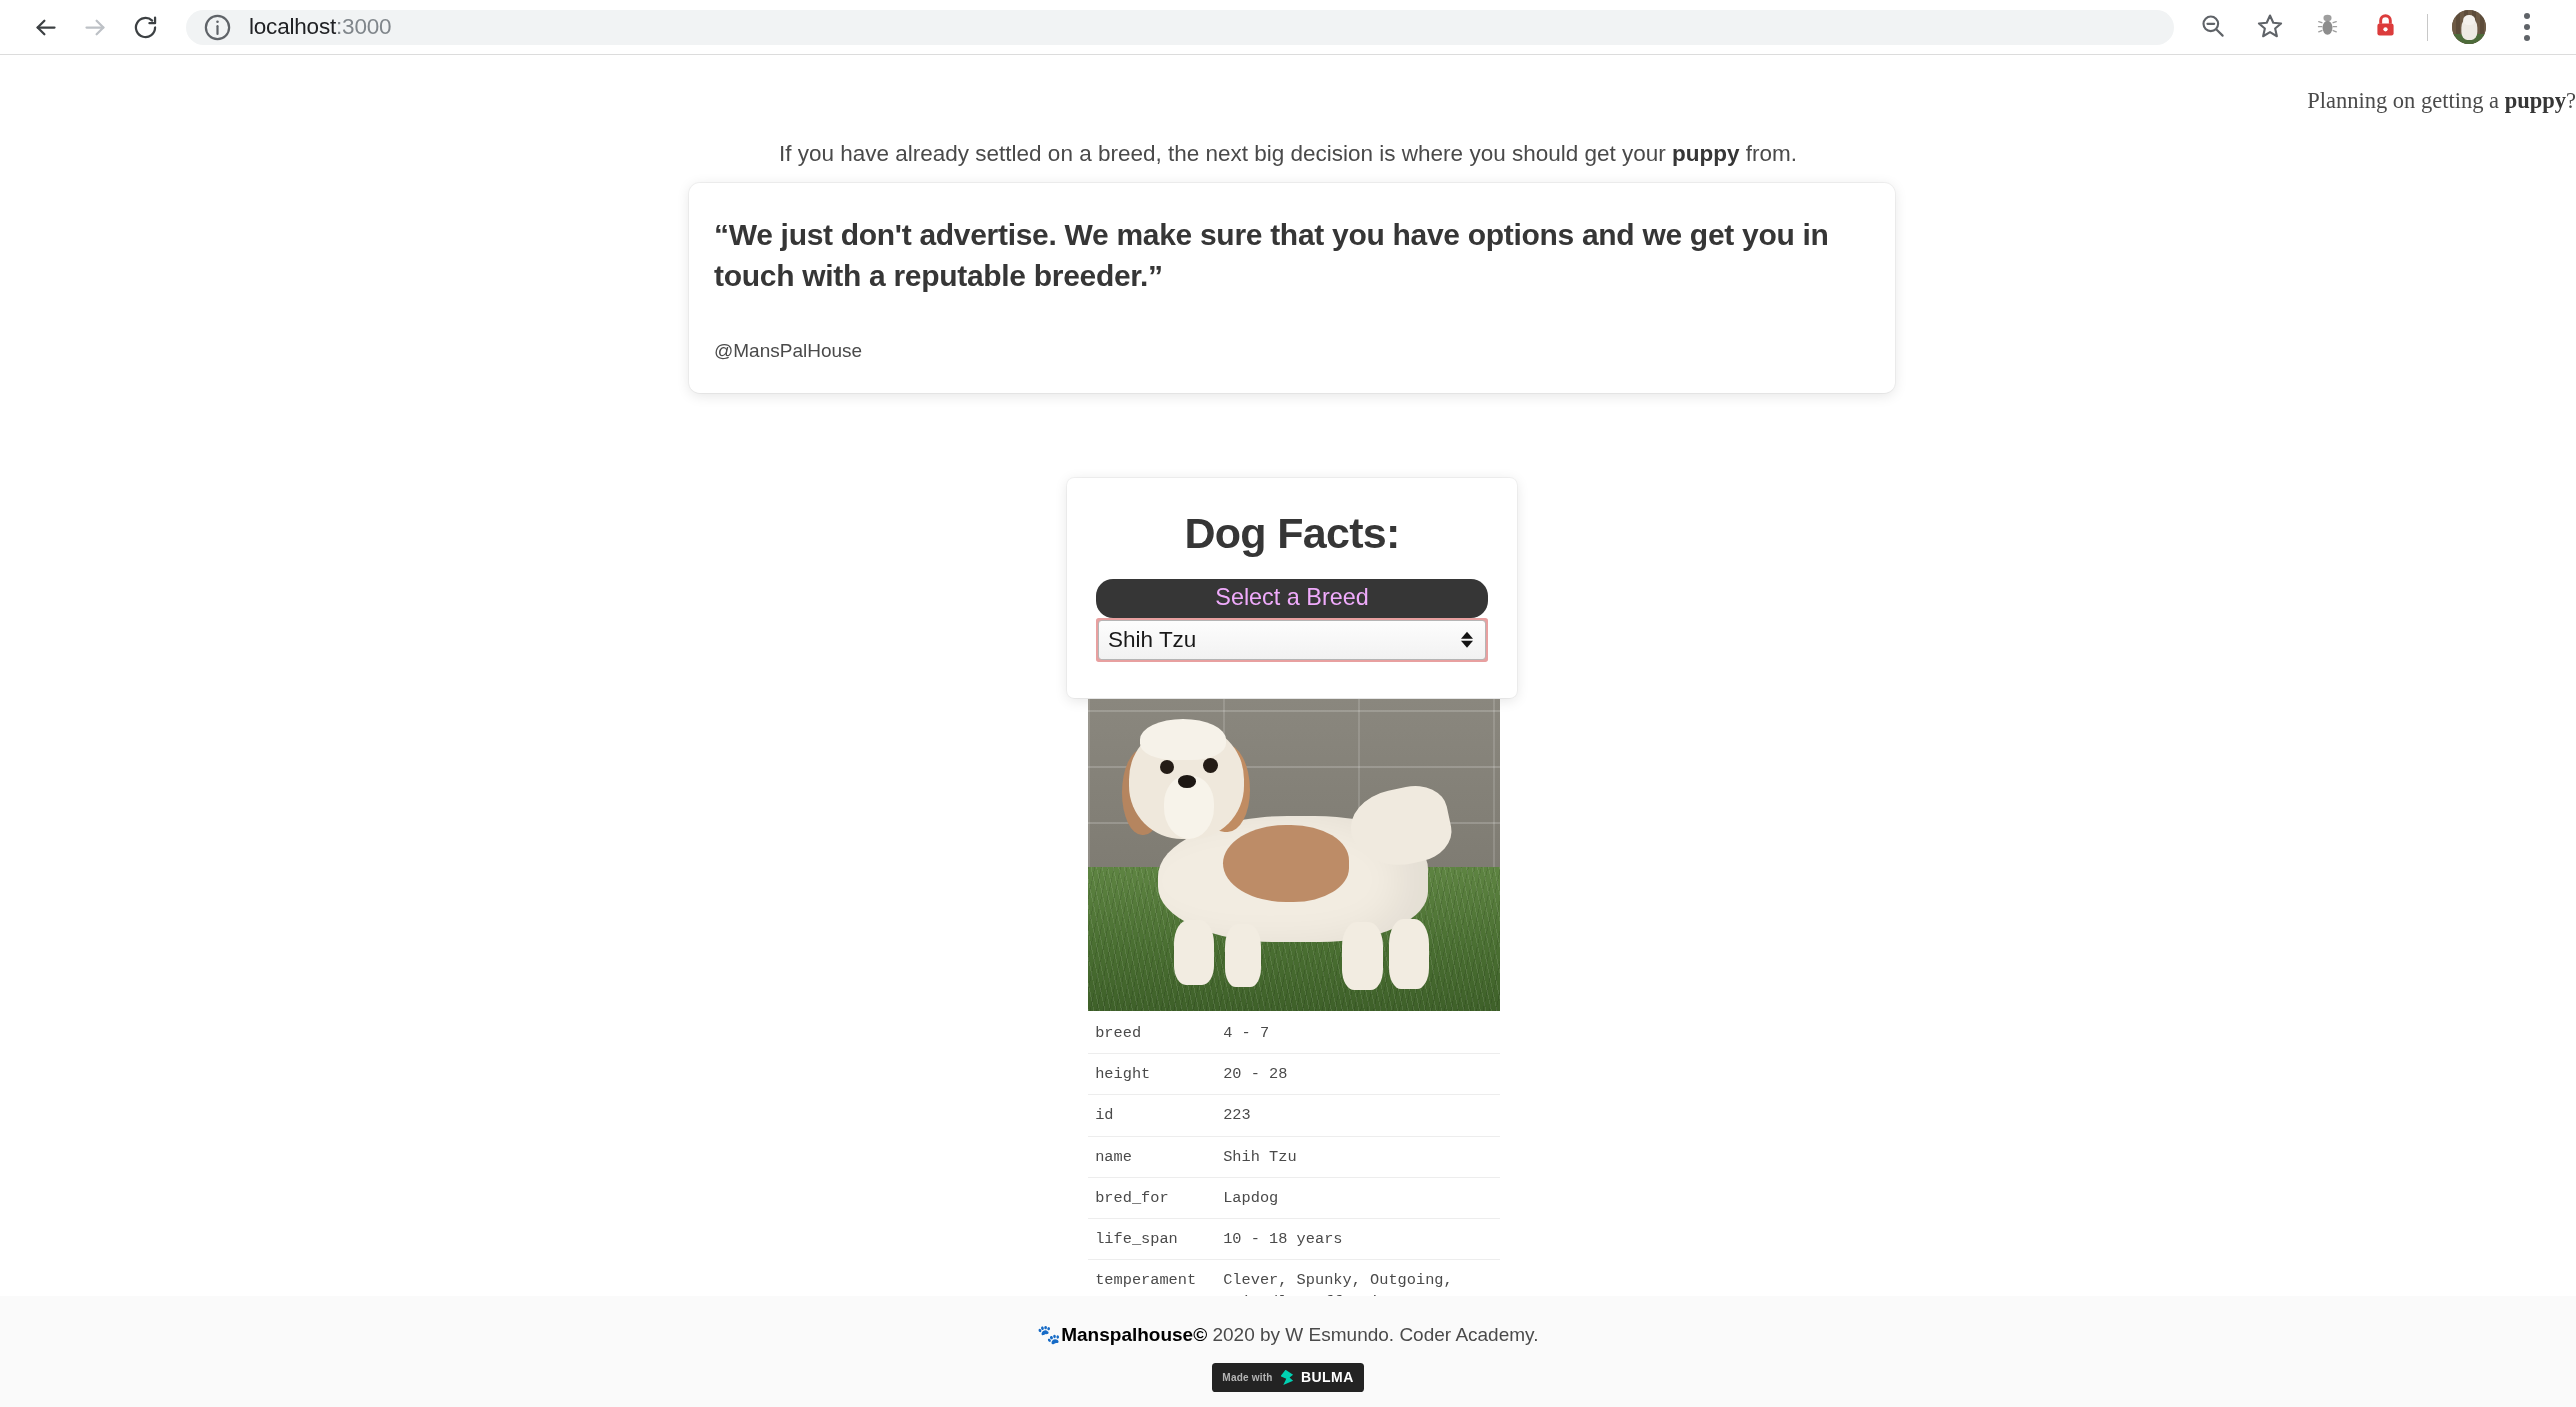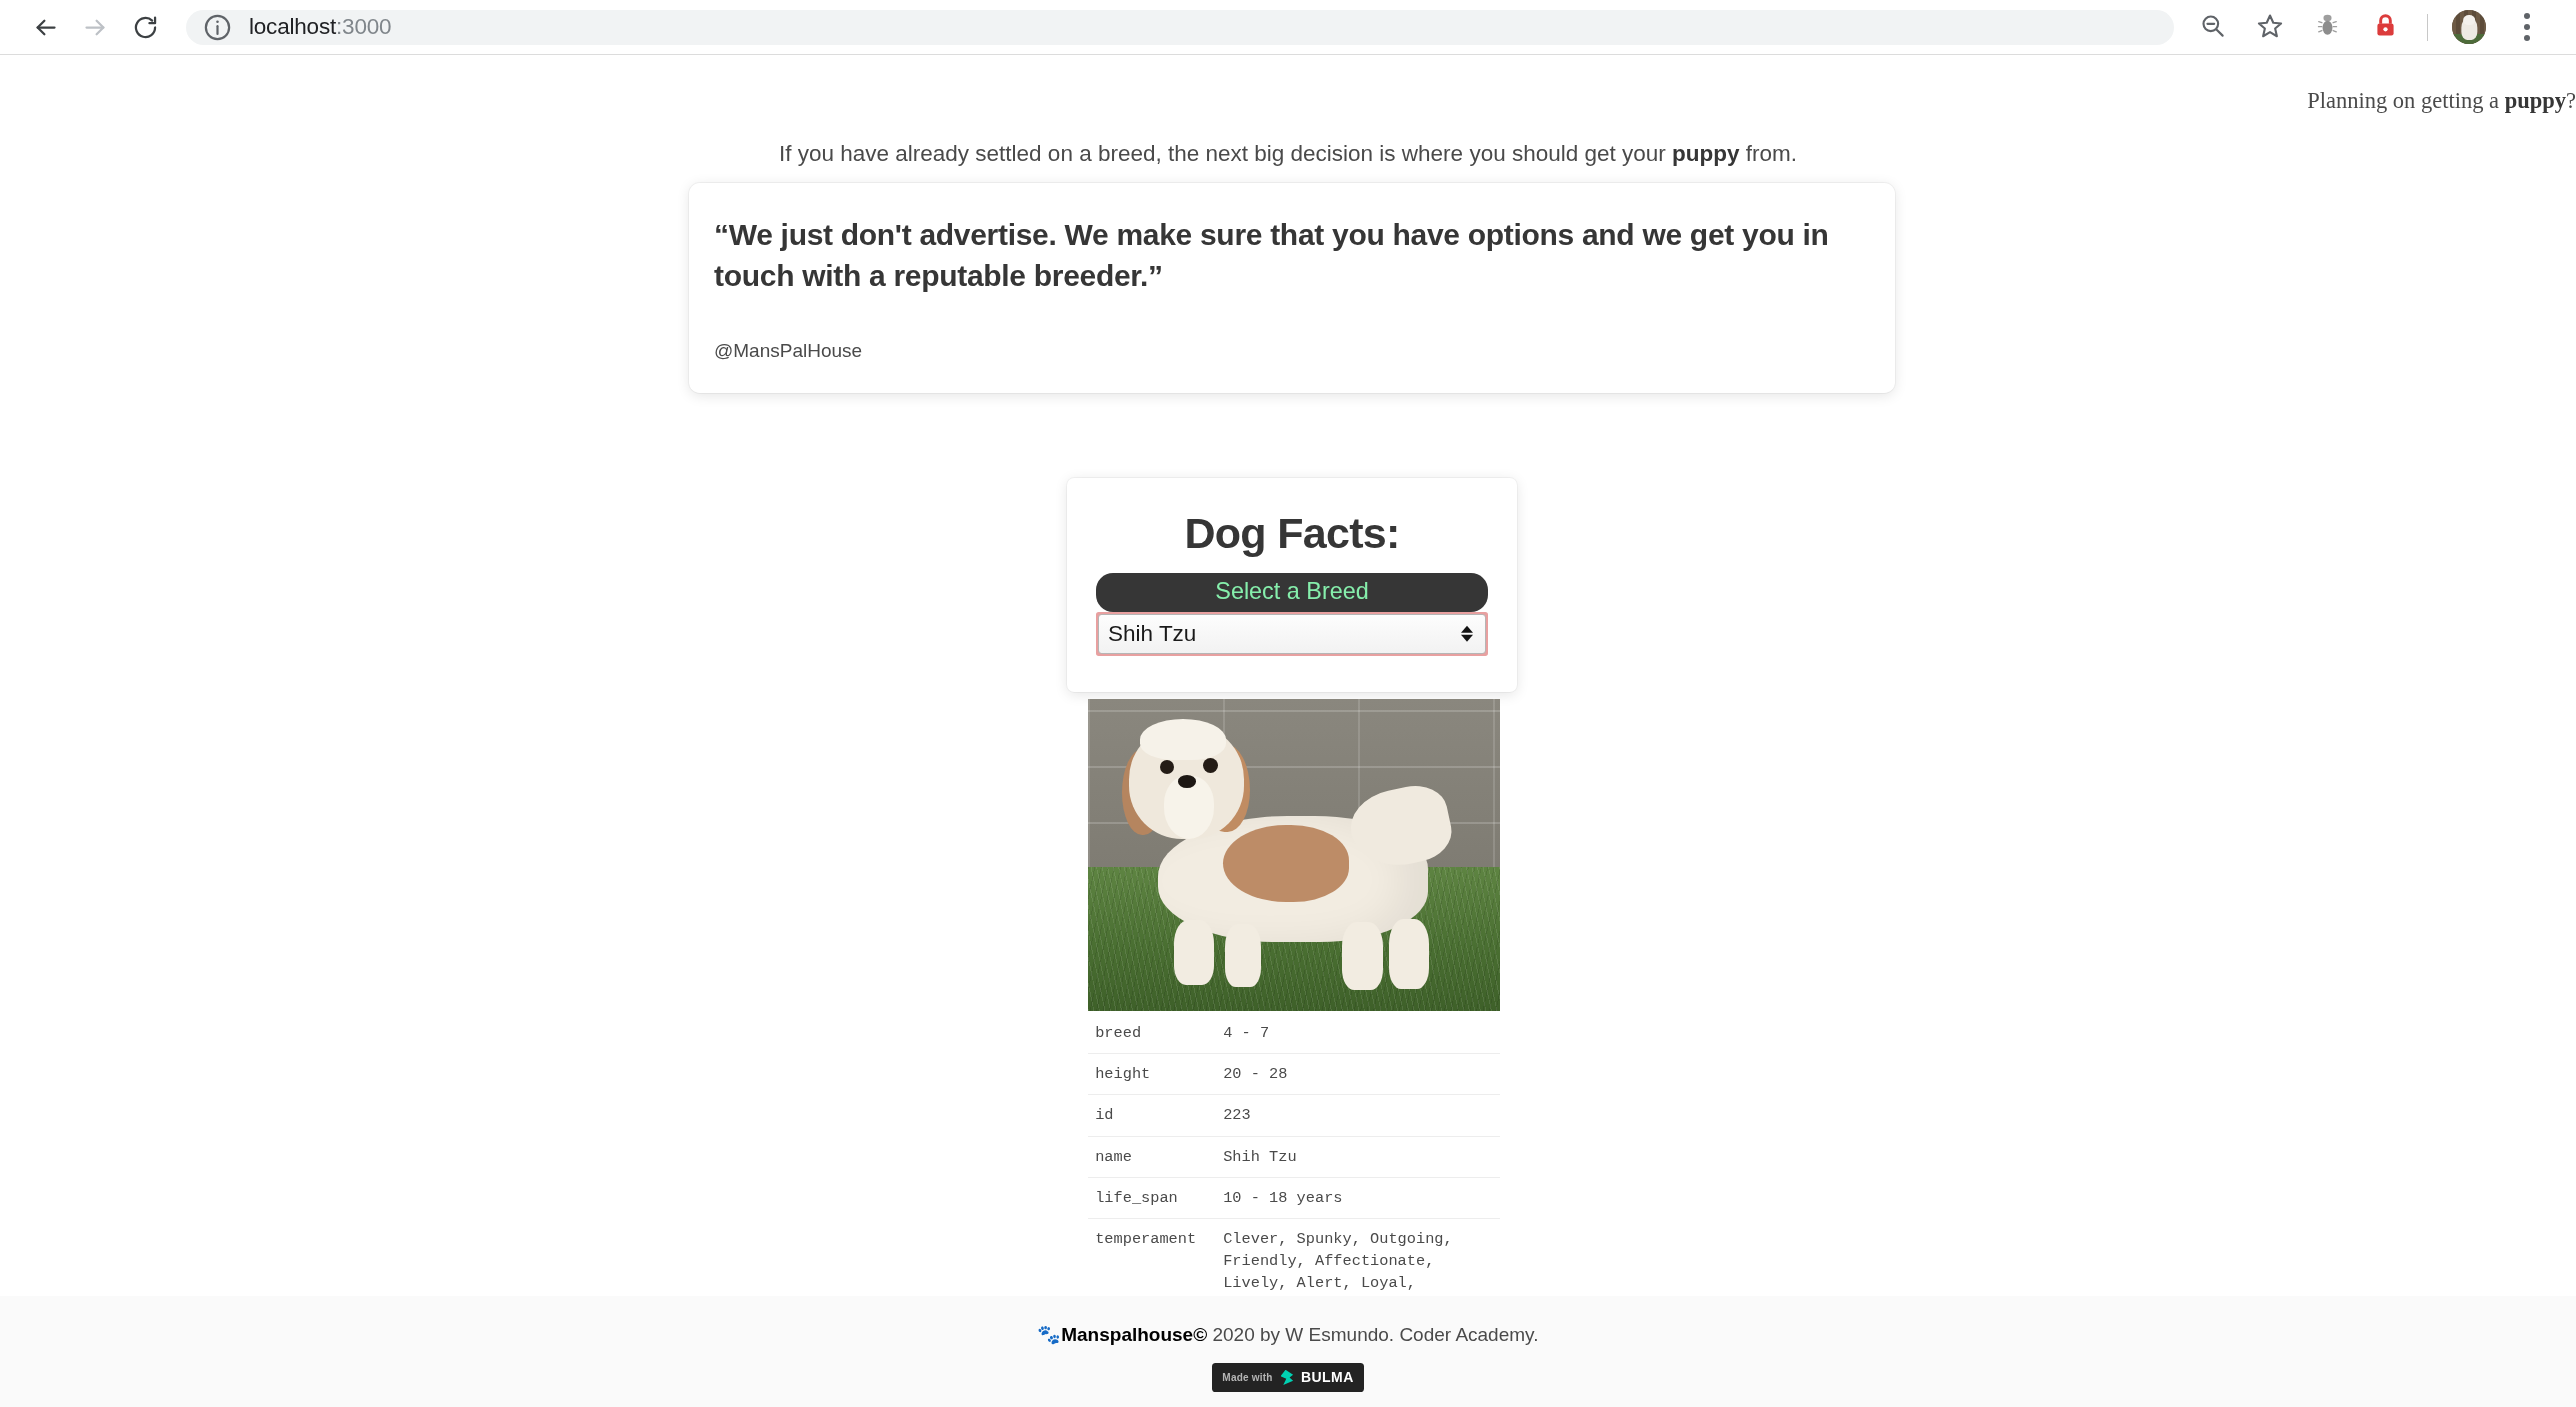--- a/index.html
+++ b/index.html
@@ -161,23 +161,23 @@
   }
   .facts-title {
     text-align: center;
     font-size: 43px;
     font-weight: 700;
     color: #363636;
     letter-spacing: -0.7px;
     line-height: 1.1;
   }
   .select-label {
-    margin-top: 16px;
+    margin-top: 22px;
     background: #363636;
-    color: #86efac;
+    color: #f0abfc;
     text-align: center;
     font-size: 23.4px;
     padding: 5.4px 0 7.2px 0;
     line-height: 1.1;
     border-radius: 17px;
   }
   .select-focus {
     border: 2.7px solid #e8a0a0;
     background: #e8a0a0;
     border-radius: 2.7px;
@@ -560,20 +560,24 @@
       </tr>
       <tr>
         <td class="k">id</td>
         <td class="v">223</td>
       </tr>
       <tr>
         <td class="k">name</td>
         <td class="v">Shih Tzu</td>
       </tr>
       <tr>
+        <td class="k">bred_for</td>
+        <td class="v">Lapdog</td>
+      </tr>
+      <tr>
         <td class="k">life_span</td>
         <td class="v">10 - 18 years</td>
       </tr>
       <tr>
         <td class="k">temperament</td>
         <td class="v">Clever, Spunky, Outgoing, Friendly, Affectionate, Lively, Alert, Loyal, Independent, Playful, Gentle, Intelligent, Happy, Active, Courageous</td>
       </tr>
     </tbody>
   </table>
 

